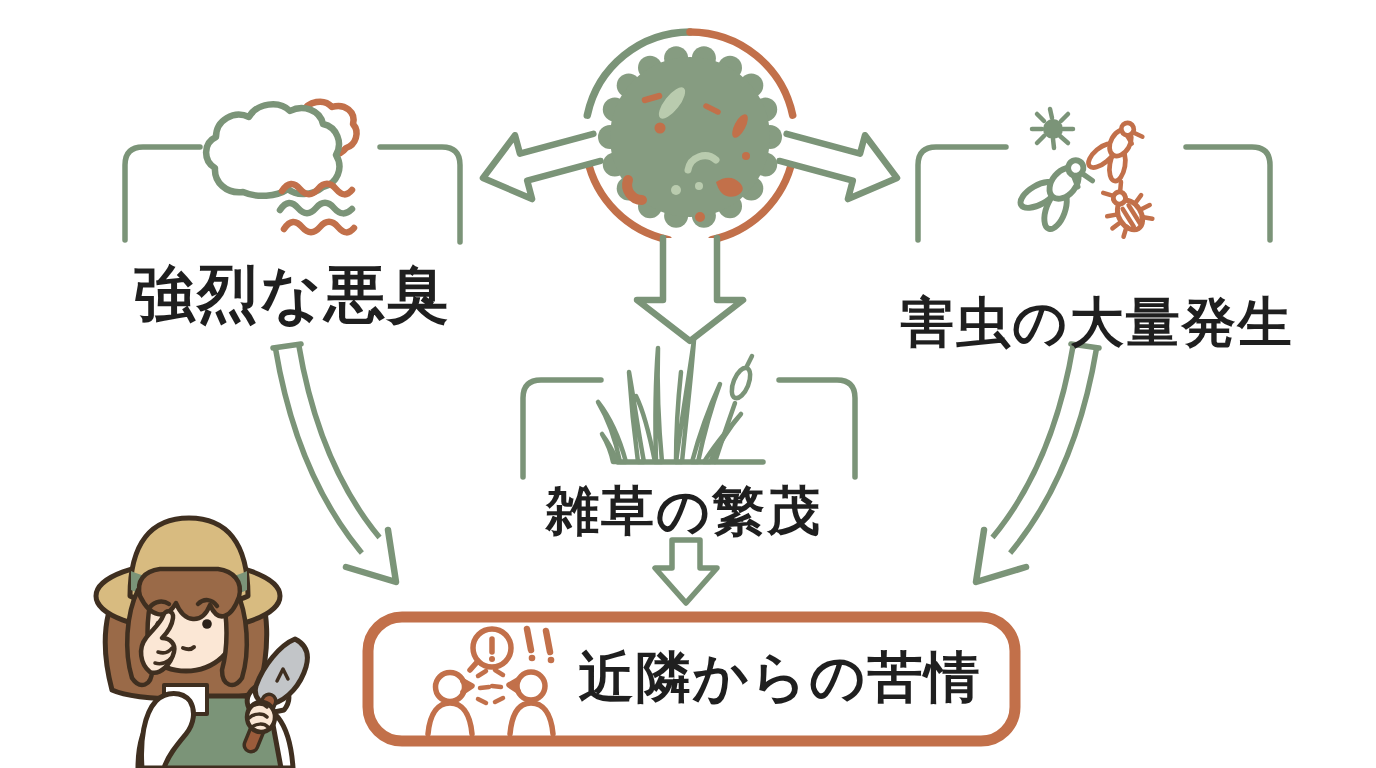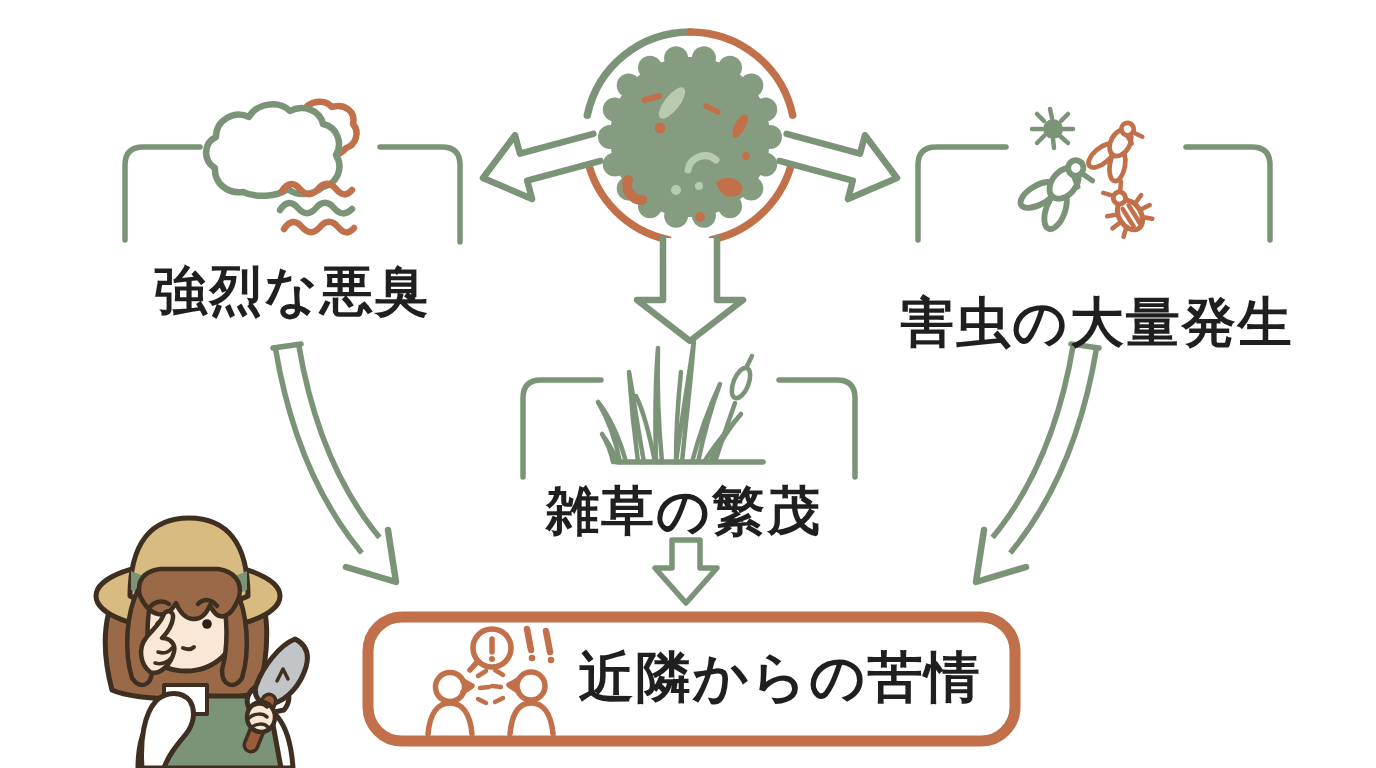--- a/index.html
+++ b/index.html
@@ -8,21 +8,21 @@
   .art{position:absolute;left:0;top:0;}
   svg *{stroke-linecap:round;stroke-linejoin:round;}
   .capb{stroke-linecap:butt !important;}
   .sg{stroke:var(--green,#7b9478);} .so{stroke:var(--orange,#c2704a);}
   .sk{stroke:var(--outline,#3f2f20);}
   .fn{fill:none;} .fw{fill:#fff;} .fo{fill:var(--orange,#c2704a);}
   .fgrn{fill:var(--green,#7b9478);} .w4{stroke-width:4.5;} .w5{stroke-width:5.5;}
   .w6{stroke-width:6.5;} .w7{stroke-width:7.5;} .w11{stroke-width:11;}
   .label{position:absolute;color:var(--ink,#1f1f1f);font-weight:800;
          text-align:center;line-height:1.08;letter-spacing:2px;white-space:nowrap;}
-  #odor-label{left:102px;top:262px;width:380px;font-size:53px;}
+  #odor-label{left:102px;top:262px;width:380px;font-size:61px;}
   #pests-label{left:887px;top:260px;width:420px;font-size:54px;margin-top:33px;}
   #weeds-label{left:494px;top:482px;width:380px;font-size:53px;}
   #complaints-label{left:570px;top:648px;width:420px;font-size:55px;}
 </style>
 </head>
 <body>
 
 <div class="canvas">
 
 <svg class="art" width="1376" height="768" viewBox="0 0 1376 768">

